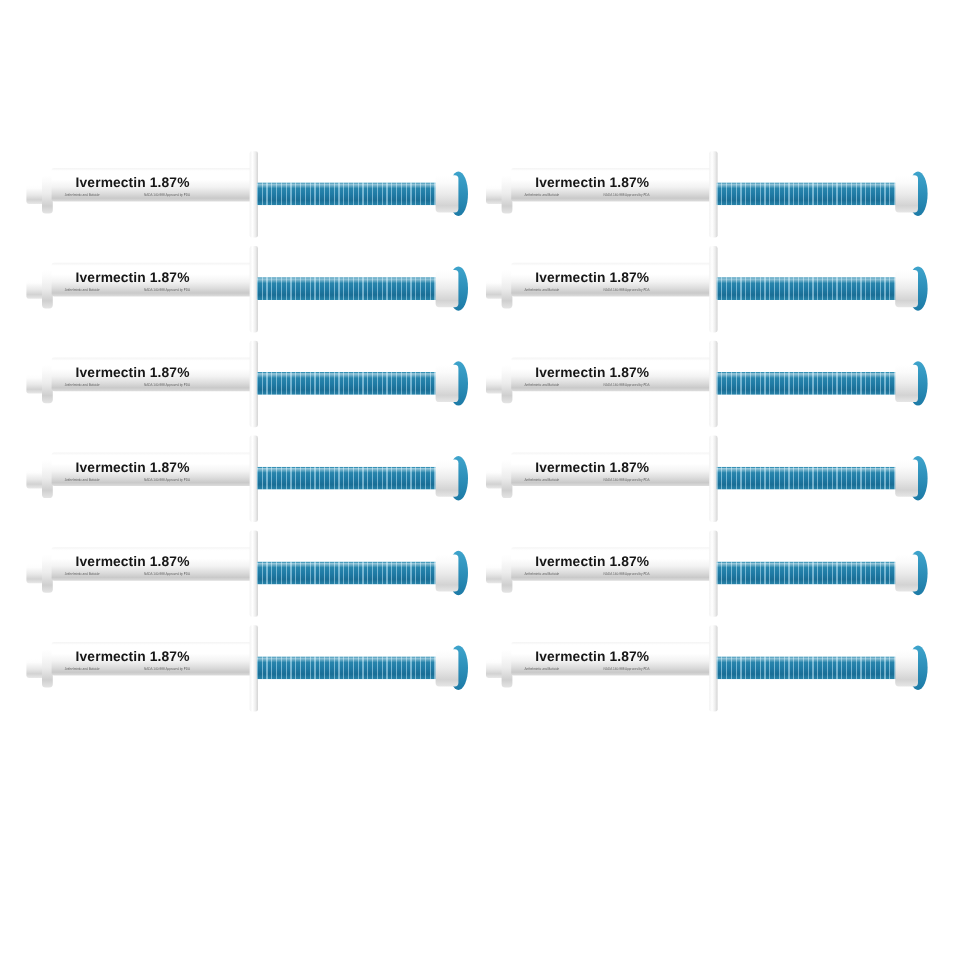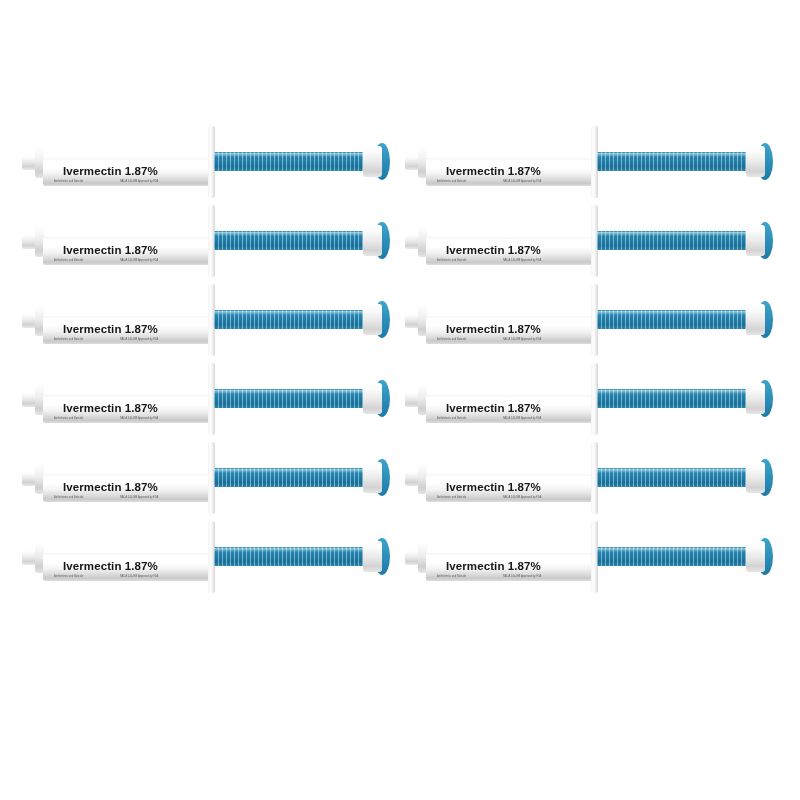--- a/index.html
+++ b/index.html
@@ -59,21 +59,21 @@
     height: 32px;
     background: linear-gradient(to bottom,
         #ffffff 0%, #fbfbfb 16%, #ececec 48%, #cfcfcf 80%, #e4e4e4 100%);
     border-radius: 3px;
   }
 
   
   .barrel {
     position: absolute;
     left: 21px;
-    top: 36px;
+    top: 18px;
     width: 168px;
     height: 28px;
     background: linear-gradient(to bottom,
         #f4f4f4 0%, #ffffff 10%, #ffffff 34%, #f3f3f3 56%,
         #dcdcdc 76%, #c9c9c9 90%, #dddddd 100%);
     border-radius: 2px;
     overflow: hidden;
   }
   .barrel-gloss {
     position: absolute;

